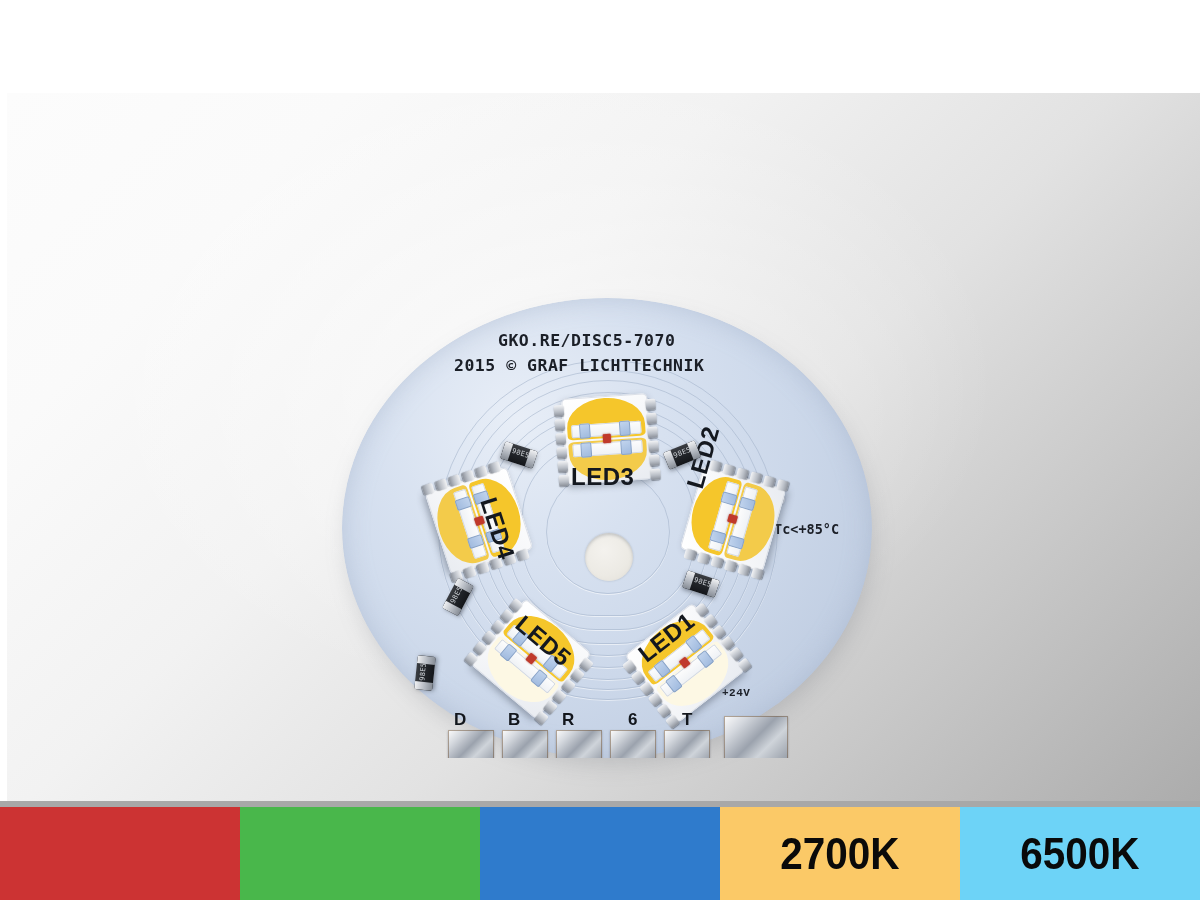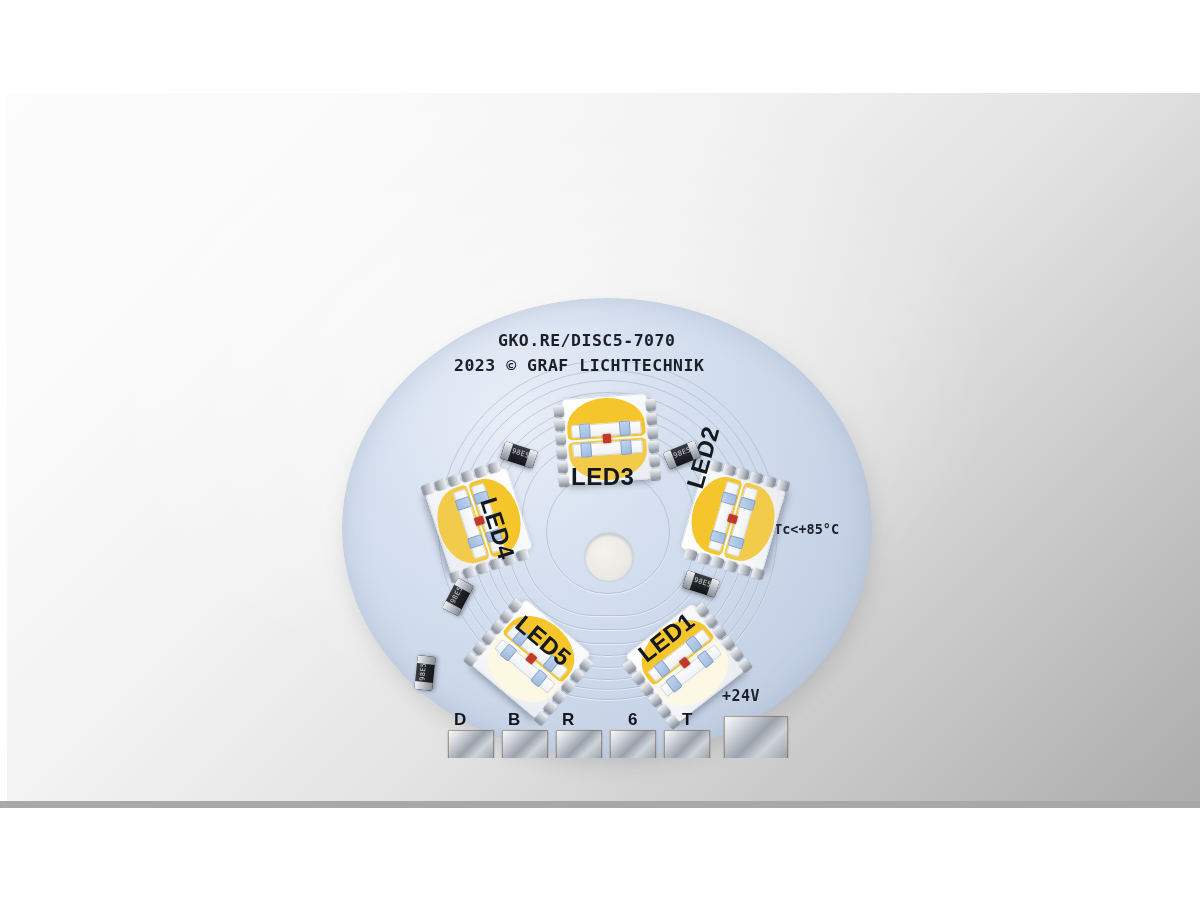--- a/index.html
+++ b/index.html
@@ -83,21 +83,21 @@
     position:absolute;
     color:#1b1f27;
     font-family:"DejaVu Sans Mono","Liberation Mono",monospace;
     font-weight:700;
     white-space:nowrap;
     letter-spacing:0.5px;
   }
   .silk-line1{left:156px;top:33px;font-size:16.5px;}
   .silk-line2{left:112px;top:58px;font-size:16.5px;}
   .silk-tc{left:432px;top:223px;font-size:13.5px;letter-spacing:0;}
-  .silk-24v{left:380px;top:389px;font-size:15px;}
+  .silk-24v{left:380px;top:389px;font-size:11px;font-family:Liberation Mono, monospace;}
   .via{
     position:absolute;left:432px;top:196px;width:11px;height:11px;border-radius:50%;
     background:radial-gradient(circle at 35% 32%,#ffffff,#e6ebf3 55%,#cfd8e6 100%);
     box-shadow:0 0 2px rgba(140,150,170,.7);
   }
 
   
   .led{
     position:absolute;width:86px;height:86px;
   }
@@ -221,21 +221,21 @@
           <div class="ring" style="left:140px;top:106px;width:250px;height:250px;"></div>
           <div class="ring" style="left:152px;top:118px;width:226px;height:226px;border-radius:46%;"></div>
           <div class="ring" style="left:166px;top:132px;width:198px;height:198px;border-radius:44%;"></div>
           <div class="ring" style="left:180px;top:146px;width:170px;height:170px;border-radius:42%;"></div>
           <div class="ring" style="left:204px;top:172px;width:122px;height:122px;"></div>
         </div>
 
         <div class="hole"></div>
 
         <div class="silk silk-line1">GKO.RE/DISC5-7070</div>
-        <div class="silk silk-line2">2023 © GRAF LICHTTECHNIK</div>
+        <div class="silk silk-line2">2015 © GRAF LICHTTECHNIK</div>
         <div class="via"></div>
         <div class="silk silk-tc">Tc&lt;+85°C</div>
         <div class="silk silk-24v">+24V</div>
 
         <div class="led" style="left:222px;top:98px;transform:rotate(-4deg);">
           <div class="led-body">
             <div class="phos phos-top"></div>
             <div class="phos phos-bot"></div>
             <div class="die-strip" style="top:27px;"></div>
             <div class="die-strip" style="top:46px;"></div>
@@ -418,14 +418,31 @@
 
         <div class="spad-label" style="left:340px;top:412px;">T</div>
         <div class="spad" style="left:322px;top:432px;"></div>
 
         <div class="spad spad-big" style="left:382px;top:418px;"></div>
       </div>
     </div>
   </div>
 
   <div class="sw-spacer"></div>
+  <div class="swatches">
+    <div class="sw" id="sw0" style="background: rgb(204, 51, 51); width: 240px;">
+      <span class="sw-label"></span>
+    </div>
+    <div class="sw" id="sw1" style="background: rgb(73, 183, 75); width: 240px;">
+      <span class="sw-label"></span>
+    </div>
+    <div class="sw" id="sw2" style="background: rgb(47, 123, 204); width: 240px;">
+      <span class="sw-label"></span>
+    </div>
+    <div class="sw" id="sw3" style="background: rgb(251, 201, 103); width: 240px;">
+      <span class="sw-label">2700K</span>
+    </div>
+    <div class="sw" id="sw4" style="background: rgb(109, 211, 247); width: 240px;">
+      <span class="sw-label">6500K</span>
+    </div>
+  </div>
 
 </div>
 
 </body></html>

